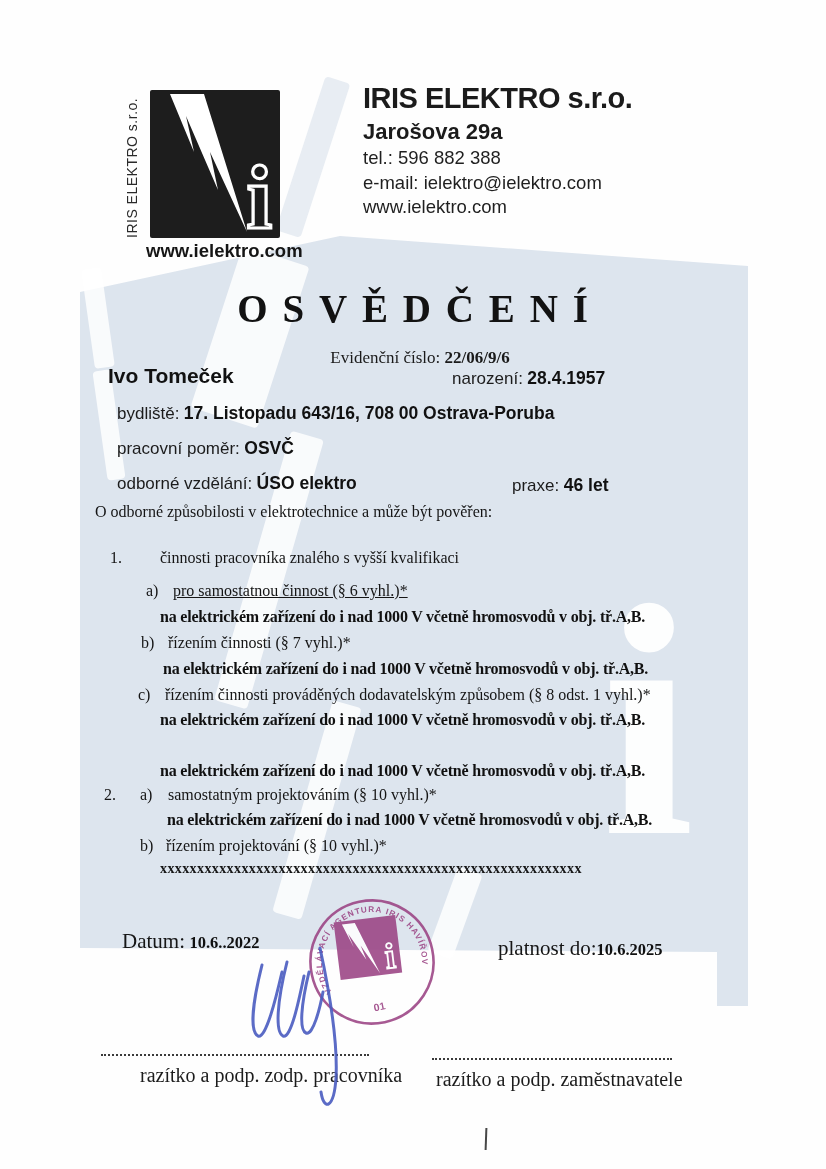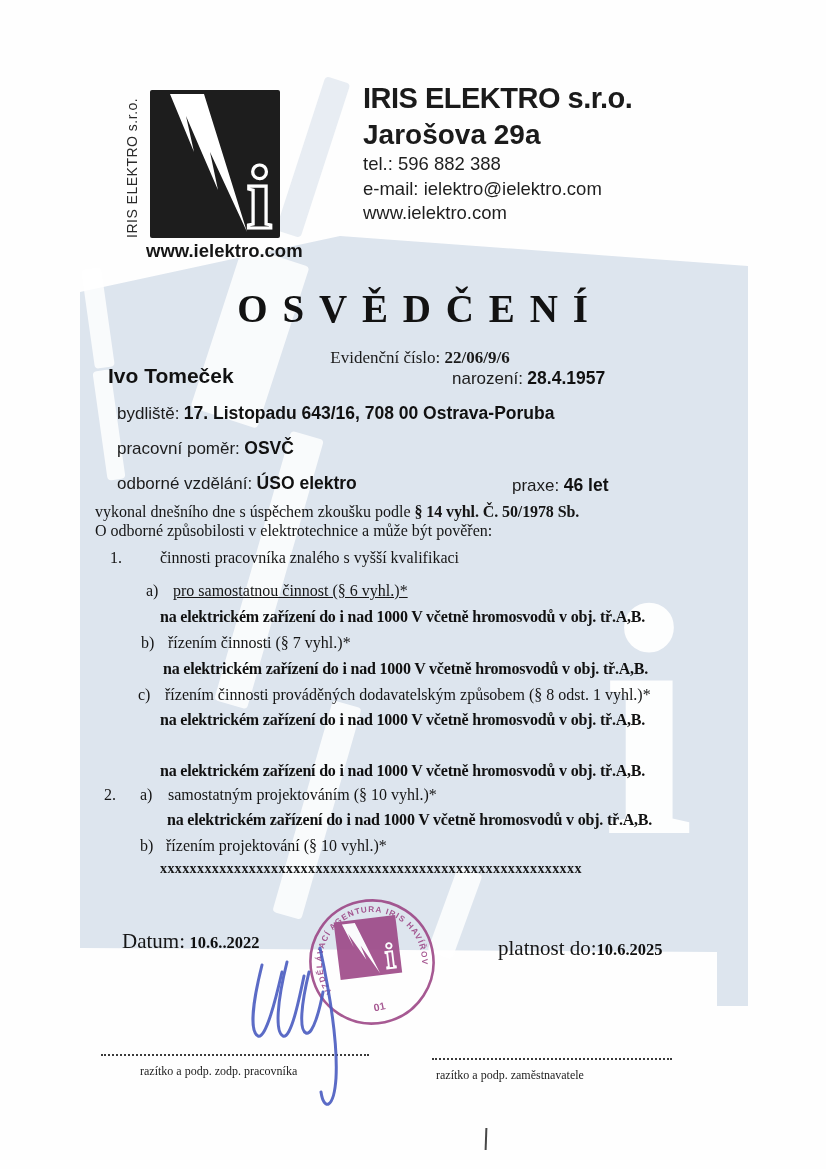--- a/index.html
+++ b/index.html
@@ -25,21 +25,21 @@
   
   .logo-box{position:absolute;left:150px;top:90px;width:130px;height:148px;background:#1d1d1d;border-radius:2px;}
   .logo-side-text{
     position:absolute;left:124px;top:86px;height:152px;
     writing-mode:vertical-rl;transform:rotate(180deg);
     font-size:14px;color:#2a2a2a;letter-spacing:.5px;white-space:nowrap;
   }
   .logo-web{position:absolute;left:146px;top:240px;font-size:18.5px;font-weight:600;color:#151515;}
   .hdr{position:absolute;left:363px;top:84px;line-height:1.0;}
   .hdr-company{font-size:29px;font-weight:bold;letter-spacing:-.5px;margin-bottom:8px;}
-  .hdr-street,.hdr-city{font-size:28px;font-weight:bold;margin-bottom:4px;}
+  .hdr-street,.hdr-city{font-size:22px;font-weight:bold;margin-bottom:4px;}
   .hdr-phone,.hdr-email,.hdr-web{font-size:18.5px;margin-top:6px;color:#1f1f1f;}
   
   .title-wrap{position:absolute;left:160px;top:286px;width:520px;text-align:center;z-index:1;}
   .title-heading{
     font-family:"Liberation Serif",serif;font-weight:bold;font-size:39px;
     letter-spacing:.38em;color:#121212;
   }
   .title-evidence{font-family:"Liberation Serif",serif;font-size:17px;margin-top:17px;color:#1a1a1a;}
   .title-evidence b{font-size:17px;}
   
@@ -49,21 +49,21 @@
   .person-name{font-size:21px;font-weight:bold;color:#111;}
   
   .serif{font-family:"Liberation Serif",serif;font-size:16px;color:#151515;}
   .serif b{letter-spacing:-.1px;}
   .statement{line-height:19px;}
   .item-num{display:inline-block;}
   .item-bold{font-family:"Liberation Serif",serif;font-size:16px;font-weight:bold;color:#101010;letter-spacing:-.2px;}
   .xrow{font-family:"Liberation Serif",serif;font-size:14px;font-weight:bold;letter-spacing:.4px;color:#161616;}
   
   .dotline{position:absolute;border-top:2.5px dotted #3a3a3a;z-index:1;}
-  .caption{font-family:"Liberation Serif",serif;font-size:12px;color:#1c1c1c;}
+  .caption{font-family:"Liberation Serif",serif;font-size:20px;color:#1c1c1c;}
   .date-lbl,.valid-lbl{font-family:"Liberation Serif",serif;font-size:21px;color:#161616;}
   .date-val,.valid-val{font-family:"Liberation Serif",serif;font-size:16.5px;font-weight:bold;color:#101010;}
   .stamp-svg{position:absolute;left:300px;top:890px;z-index:2;}
   .sig-svg{position:absolute;left:240px;top:935px;z-index:3;}
   .stray{position:absolute;left:485px;top:1128px;width:2px;height:22px;background:#474747;transform:rotate(2deg);z-index:1;}
 </style>
 </head>
 <body>
 
 <div class="page">
@@ -121,21 +121,20 @@
   <div class="abs" style="left:117px;top:473px;">
     <span class="lbl">odborné vzdělání:</span>
     <span class="val">ÚSO elektro</span>
   </div>
   <div class="abs" style="left:512px;top:475px;">
     <span class="lbl">praxe:</span>
     <span class="val">46 let</span>
   </div>
 
   <div class="abs serif statement" style="left:95px;top:502px;width:660px;">
-    <div><span>vykonal dnešního dne s úspěchem zkoušku podle </span><b>§ 14 vyhl. Č. 50/1978 Sb.</b></div>
     <div>O odborné způsobilosti v elektrotechnice a může být pověřen:</div>
   </div>
 
   <div class="abs serif" style="left:110px;top:549px;"><span class="item-num" style="width:50px;">1.</span><span>činnosti pracovníka znalého s vyšší kvalifikaci</span></div>
   <div class="abs serif" style="left:146px;top:582px;text-decoration:underline;"><span class="item-num" style="width:27px;">a)</span><span>pro samostatnou činnost (§ 6 vyhl.)*</span></div>
   <div class="abs item-bold" style="left:160px;top:608px;">na elektrickém zařízení do i nad 1000 V včetně hromosvodů v obj. tř.A,B.</div>
   <div class="abs serif" style="left:141px;top:634px;"><span class="item-num" style="width:27px;">b)</span><span>řízením činnosti (§ 7 vyhl.)*</span></div>
   <div class="abs item-bold" style="left:163px;top:660px;">na elektrickém zařízení do i nad 1000 V včetně hromosvodů v obj. tř.A,B.</div>
   <div class="abs serif" style="left:138px;top:686px;"><span class="item-num" style="width:27px;">c)</span><span>řízením činnosti prováděných dodavatelským způsobem (§ 8 odst. 1 vyhl.)*</span></div>
   <div class="abs item-bold" style="left:160px;top:711px;">na elektrickém zařízení do i nad 1000 V včetně hromosvodů v obj. tř.A,B.</div>

